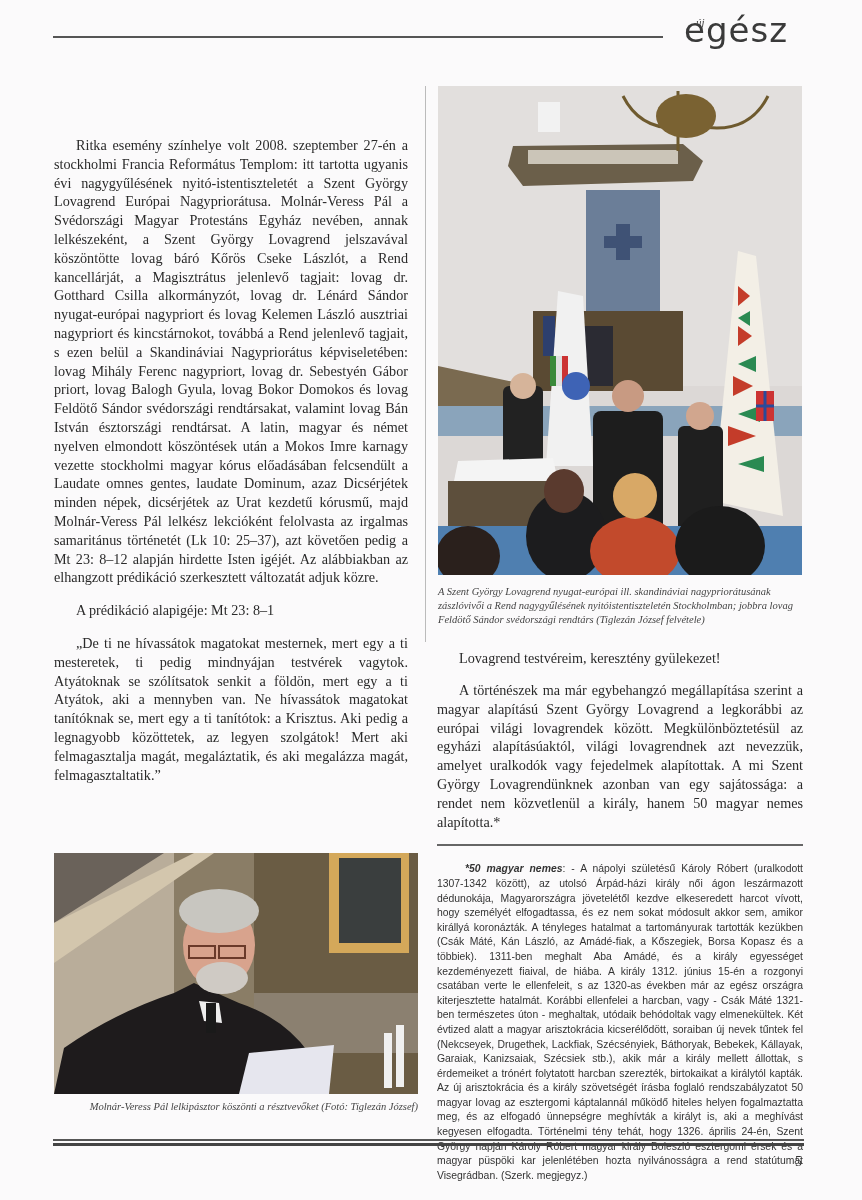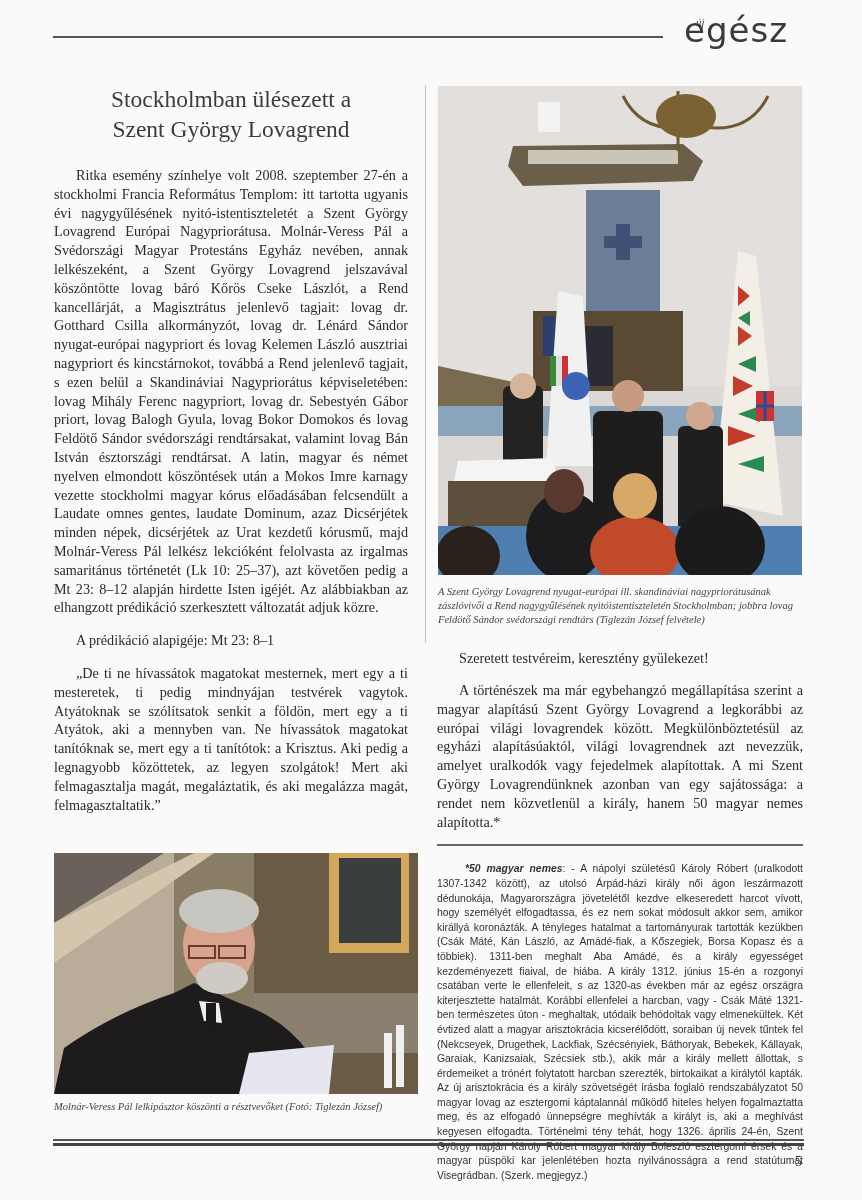--- a/index.html
+++ b/index.html
@@ -12,21 +12,21 @@
   .brand-uj { position: absolute; left: 0; top: 2px; font-size: 11px; font-style: italic; color: #444; margin-left: 32px; }
   .brand-keve { position: absolute; left: 20px; top: -4px; font-size: 34px; color: #3a3a3a; letter-spacing: 1px; font-family: "DejaVu Sans", sans-serif; font-weight: normal; }
 
   .left-col { position: absolute; left: 54px; top: 84px; width: 354px; }
   .col-divider { position: absolute; left: 425px; top: 86px; width: 1px; height: 556px; background: #bbb; }
   .title { text-align: center; font-size: 23.5px; line-height: 30px; color: #3c3c3c; margin: 0 0 22px 0; font-weight: normal; }
   .body-p { font-size: 14.2px; line-height: 18.8px; text-align: justify; text-indent: 22px; margin: 0; hyphens: manual; }
   .sub-p { font-size: 14.2px; line-height: 18.8px; text-indent: 22px; margin: 14px 0 14px 0; }
 
   .photo-left { position: absolute; left: 54px; top: 853px; width: 364px; height: 241px; overflow: hidden; }
-  .caption-left { position: absolute; left: 54px; top: 1101px; width: 364px; text-align: left; font-style: italic; font-size: 10.5px; color: #444; }
+  .caption-left { position: absolute; left: 54px; top: 1101px; width: 364px; text-align: right; font-style: italic; font-size: 10.5px; color: #444; }
 
   .photo-right { position: absolute; left: 438px; top: 86px; width: 364px; height: 489px; overflow: hidden; }
   .caption-right { position: absolute; left: 438px; top: 585px; width: 364px; font-style: italic; font-size: 10.5px; line-height: 14px; color: #444; }
 
   .right-col { position: absolute; left: 437px; top: 650px; width: 366px; }
   .salute { font-size: 14.2px; text-indent: 22px; margin: 0 0 14px 0; }
   .footnote-rule { position: absolute; left: 437px; top: 844px; width: 366px; height: 2px; background: #666; }
   .footnote { position: absolute; left: 437px; top: 852px; width: 366px; font-size: 10.4px; line-height: 14.6px; text-align: justify; text-indent: 28px; color: #333; font-family: Liberation Sans, sans-serif; }
   .footnote b { font-style: italic; }
 
@@ -39,22 +39,21 @@
 <body>
 
 <div class="header-rule"></div>
 <div class="brand">
   <span class="brand-uj">új</span>
   <span class="brand-keve">egész</span>
 </div>
 
 <div class="left-col">
   <h1 class="title">
-    <span>Stockholmban ülésezett a</span><br>
-    <span>Szent György Lovagrend</span>
+    <br>
   </h1>
   <p class="body-p">Ritka esemény színhelye volt 2008. szeptember 27-én a stockholmi Francia Református Templom: itt tartotta ugyanis évi nagygyűlésének nyitó-istentiszteletét a Szent György Lovagrend Európai Nagypriorátusa. Molnár-Veress Pál a Svédországi Magyar Protestáns Egyház nevében, annak lelkészeként, a Szent György Lovagrend jelszavával köszöntötte lovag báró Kőrös Cseke Lászlót, a Rend kancellárját, a Magisztrátus jelenlevő tagjait: lovag dr. Gotthard Csilla alkormányzót, lovag dr. Lénárd Sándor nyugat-európai nagypriort és lovag Kelemen László ausztriai nagypriort és kincstárnokot, továbbá a Rend jelenlevő tagjait, s ezen belül a Skandináviai Nagypriorátus képviseletében: lovag Mihály Ferenc nagypriort, lovag dr. Sebestyén Gábor priort, lovag Balogh Gyula, lovag Bokor Domokos és lovag Feldötő Sándor svédországi rendtársakat, valamint lovag Bán István észtországi rendtársat. A latin, magyar és német nyelven elmondott köszöntések után a Mokos Imre karnagy vezette stockholmi magyar kórus előadásában felcsendült a Laudate omnes gentes, laudate Dominum, azaz Dicsérjétek minden népek, dicsérjétek az Urat kezdetű kórusmű, majd Molnár-Veress Pál lelkész lekcióként felolvasta az irgalmas samaritánus történetét (Lk 10: 25–37), azt követően pedig a Mt 23: 8–12 alapján hirdette Isten igéjét. Az alábbiakban az elhangzott prédikáció szerkesztett változatát adjuk közre.</p>
   <p class="sub-p">A prédikáció alapigéje: Mt 23: 8–1</p>
   <p class="body-p">„De ti ne hívassátok magatokat mesternek, mert egy a ti mesteretek, ti pedig mindnyájan testvérek vagytok. Atyátoknak se szólítsatok senkit a földön, mert egy a ti Atyátok, aki a mennyben van. Ne hívassátok magatokat tanítóknak se, mert egy a ti tanítótok: a Krisztus. Aki pedig a legnagyobb közöttetek, az legyen szolgátok! Mert aki felmagasztalja magát, megaláztatik, és aki megalázza magát, felmagasztaltatik.”</p>
 </div>
 
 <div class="col-divider"></div>
 
 <div class="photo-right">
   <svg width="364" height="489" viewBox="0 0 364 489">
@@ -119,21 +118,21 @@
     <ellipse cx="128" cy="450" rx="40" ry="45" fill="#1c1c1e"></ellipse>
     <ellipse cx="126" cy="405" rx="20" ry="22" fill="#5a3a2e"></ellipse>
     <ellipse cx="197" cy="465" rx="45" ry="35" fill="#c24a2c"></ellipse>
     <ellipse cx="197" cy="410" rx="22" ry="23" fill="#d8a866"></ellipse>
     <ellipse cx="282" cy="460" rx="45" ry="40" fill="#1b1b1b"></ellipse>
   </svg>
 </div>
 <div class="caption-right">A Szent György Lovagrend nyugat-európai ill. skandináviai nagypriorátusának zászlóvivői a Rend nagygyűlésének nyitóistentiszteletén Stockholmban; jobbra lovag Feldötő Sándor svédországi rendtárs (Tiglezán József felvétele)</div>
 
 <div class="right-col">
-  <p class="salute">Szeretett testvéreim, keresztény gyülekezet!</p>
+  <p class="salute">Lovagrend testvéreim, keresztény gyülekezet!</p>
   <p class="body-p">A történészek ma már egybehangzó megállapítása szerint a magyar alapítású Szent György Lovagrend a legkorábbi az európai világi lovagrendek között. Megkülönböztetésül az egyházi alapításúaktól, világi lovagrendnek azt nevezzük, amelyet uralkodók vagy fejedelmek alapítottak. A mi Szent György Lovagrendünknek azonban van egy sajátossága: a rendet nem közvetlenül a király, hanem 50 magyar nemes alapította.*</p>
 </div>
 
 <div class="footnote-rule"></div>
 <p class="footnote"><b>*50 magyar nemes</b><span>: - A nápolyi születésű Károly Róbert (uralkodott 1307-1342 között), az utolsó Árpád-házi király női ágon leszármazott dédunokája, Magyarországra jövetelétől kezdve elkeseredett harcot vívott, hogy személyét elfogadtassa, és ez nem sokat módosult akkor sem, amikor királlyá koronázták. A tényleges hatalmat a tartományurak tartották kezükben (Csák Máté, Kán László, az Amádé-fiak, a Kőszegiek, Borsa Kopasz és a többiek). 1311-ben meghalt Aba Amádé, és a király egyességet kezdeményezett fiaival, de hiába. A király 1312. június 15-én a rozgonyi csatában verte le ellenfeleit, s az 1320-as években már az egész országra kiterjesztette hatalmát. Korábbi ellenfelei a harcban, vagy - Csák Máté 1321-ben természetes úton - meghaltak, utódaik behódoltak vagy elmenekültek. Két évtized alatt a magyar arisztokrácia kicserélődött, soraiban új nevek tűntek fel (Nekcseyek, Drugethek, Lackfiak, Szécsényiek, Báthoryak, Bebekek, Kállayak, Garaiak, Kanizsaiak, Szécsiek stb.), akik már a király mellett állottak, s érdemeiket a trónért folytatott harcban szerezték, birtokaikat a királytól kapták. Az új arisztokrácia és a király szövetségét írásba foglaló rendszabályzatot 50 magyar lovag az esztergomi káptalannál működő hiteles helyen fogalmaztatta meg, és az elfogadó ünnepségre meghívták a királyt is, aki a meghívást kegyesen elfogadta. Történelmi tény tehát, hogy 1326. április 24-én, Szent György napján Károly Róbert magyar király Boleszló esztergomi érsek és a magyar püspöki kar jelenlétében hozta nyilvánosságra a rend statútumát Visegrádban. (Szerk. megjegyz.)</span></p>
 
 <div class="photo-left">
   <svg width="364" height="241" viewBox="0 0 364 241">
     <rect width="364" height="241" fill="#8a7d66"></rect>
     <rect x="0" y="0" width="120" height="241" fill="#b9ad9a"></rect>

